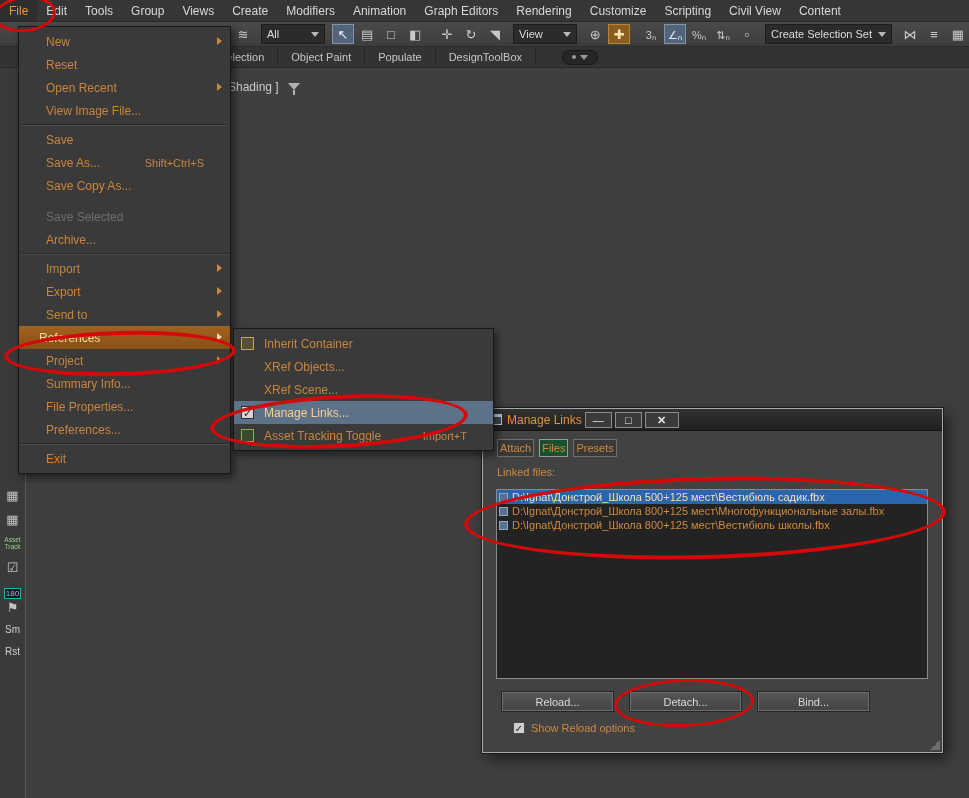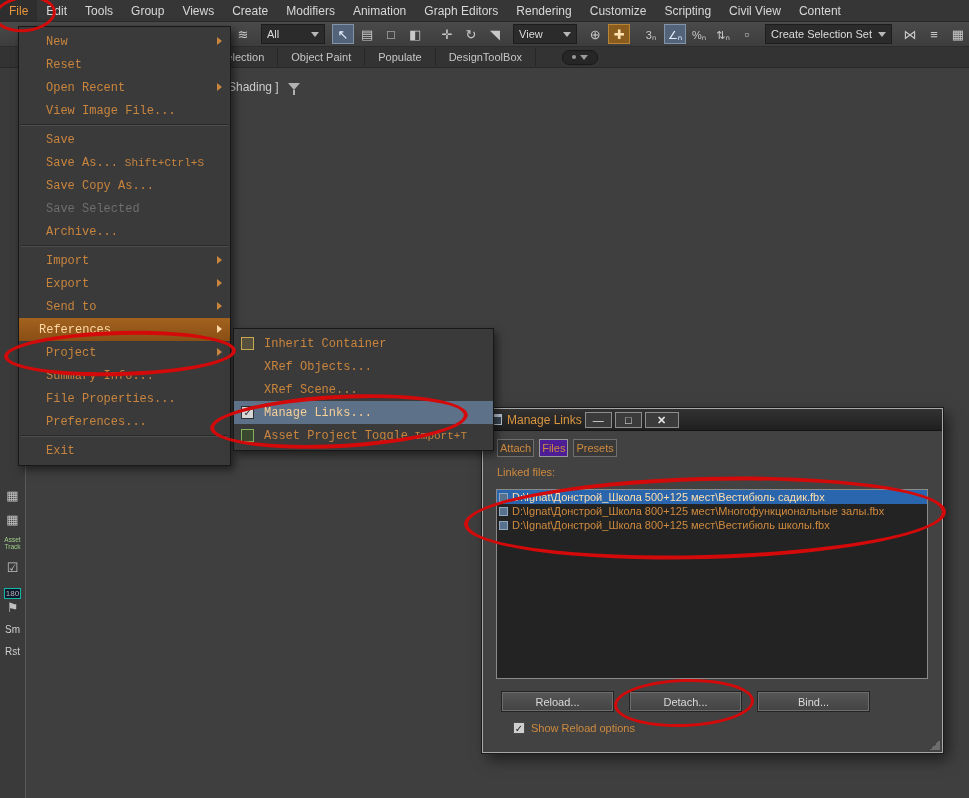--- a/index.html
+++ b/index.html
@@ -44,30 +44,30 @@
   
   .left-strip{position:absolute;top:68px;left:0;bottom:0;width:25px;background:#3a3a3a;
     border-right:1px solid #5a5a5a;z-index:4;}
   .ls-item{position:absolute;left:0;width:25px;text-align:center;color:#c2c2c2;}
   .ls-glyph{font-size:13px;}
   .ls-text{font-size:10px;color:#d0d0d0;}
   .ls-tiny{font-size:6.5px;line-height:7px;color:#9fd08a;}
   .ls-num{font-size:8px;color:#b5b5b5;border:1px solid #14b8a6;display:inline-block;padding:0 1px;background:#0f172a;}
   
   .menu{position:absolute;background:#3a3a3a;border:1px solid #181818;
-    box-shadow:3px 4px 8px rgba(0,0,0,.5);padding:3px 0;z-index:60;font-family:Liberation Mono, monospace;}
+    box-shadow:3px 4px 8px rgba(0,0,0,.5);padding:3px 0;z-index:60;}
   .file-menu{left:18px;top:26px;width:211px;}
   .submenu{left:233px;top:328px;width:259px;z-index:61;}
   .mi{height:23px;display:flex;align-items:center;position:relative;
     padding:0 10px 0 27px;font-size:12px;color:#c9853e;cursor:default;}
   .submenu .mi{padding-left:30px;}
   .mi .shortcut{margin-left:auto;font-size:11px;color:#c9853e;padding-right:16px;}
   .mi .sub-arrow{position:absolute;right:8px;top:7px;width:0;height:0;
     border-left:5px solid #c9853e;border-top:4.5px solid transparent;border-bottom:4.5px solid transparent;}
-  .mi.disabled{color:#6e6e6e;}
+  .mi.disabled{color:#6e6e6e;margin-top:8px;}
   .mi.hl-orange{background:linear-gradient(#a2621f,#8a4f15);color:#ffd8a4;padding-left:20px;}
   .mi.hl-orange .sub-arrow{border-left-color:#ffd8a4;}
   .mi.hl-blue{background:#5d7189;color:#f7cf97;}
   .menu-sep{height:0;border-top:1px solid #2a2a2a;border-bottom:1px solid #4d4d4d;margin:2px 2px;}
   .mi-ico{position:absolute;left:7px;top:5px;width:13px;height:13px;box-sizing:border-box;}
   .ico-container{border:1px solid #c8a84e;background:#55503e;}
   .ico-check{background:#d6d6d6;border:1px solid #2e2e2e;color:#1d1d1d;font-size:11px;
     line-height:12px;text-align:center;}
   .ico-asset{border:1px solid #7fb25a;background:#39482f;}
   
@@ -78,21 +78,21 @@
     padding:0 4px;border-bottom:1px solid #141414;}
   .dlg-appicon{width:13px;height:11px;border:1px solid #b9c4d2;background:#3b4552;margin:0 5px 0 2px;
     box-sizing:border-box;border-top-width:3px;}
   .dlg-title .title{font-size:12px;color:#d9953f;}
   .wb{width:27px;height:16px;margin-left:3px;background:#3b3b3b;border:1px solid #8d8d8d;
     color:#e4e4e4;font-size:11px;line-height:14px;text-align:center;box-sizing:border-box;}
   .wb.close{width:34px;font-weight:bold;}
   .wb:first-of-type{margin-left:auto;}
   .dlg-tabs{display:flex;gap:5px;padding:8px 0 0 14px;}
   .dlg-tab{font-size:11px;color:#cf8a3e;background:#393939;border:1px solid #6f6f6f;padding:2px 2px;}
-  .dlg-tab.selected{background:#4c1d95;border-color:#9a9a9a;}
+  .dlg-tab.selected{background:#14532d;border-color:#9a9a9a;}
   .dlg-label{font-size:11px;color:#cf8a3e;margin:9px 12px 0 14px;}
   .file-list{position:absolute;left:13px;top:80px;width:432px;height:190px;background:#232323;
     border:1px solid #8a8a8a;box-sizing:border-box;overflow:hidden;}
   .fl-row{height:14px;display:flex;align-items:center;gap:4px;padding-left:2px;
     font-size:11px;color:#cf8a3e;white-space:nowrap;}
   .fl-row.selected{background:#2a66ad;color:#ffdfae;}
   .fl-icon{width:9px;height:9px;background:#57728e;border:1px solid #93a7bc;box-sizing:border-box;flex:0 0 auto;}
   .dlg-btn{position:absolute;width:113px;height:21px;top:282px;box-sizing:border-box;
     background:linear-gradient(#565656,#434343);border:1px solid #242424;box-shadow:inset 0 0 0 1px #6d6d6d;
     color:#dadada;font-size:11px;display:flex;align-items:center;justify-content:center;cursor:default;}
@@ -264,21 +264,21 @@
   </div>
   <div class="mi">
     <span>XRef Scene...</span>
   </div>
   <div class="mi hl-blue">
     <span class="mi-ico ico-check">✓</span>
     <span>Manage Links...</span>
   </div>
   <div class="mi">
     <span class="mi-ico ico-asset"></span>
-    <span>Asset Project Toggle</span>
+    <span>Asset Tracking Toggle</span>
     <span class="shortcut">Import+T</span>
   </div>
 </div>
 
 <div class="dialog">
   <div class="dlg-title">
     <span class="dlg-appicon"></span>
     <span class="title">Manage Links</span>
     <span class="wb">—</span>
     <span class="wb">□</span>

